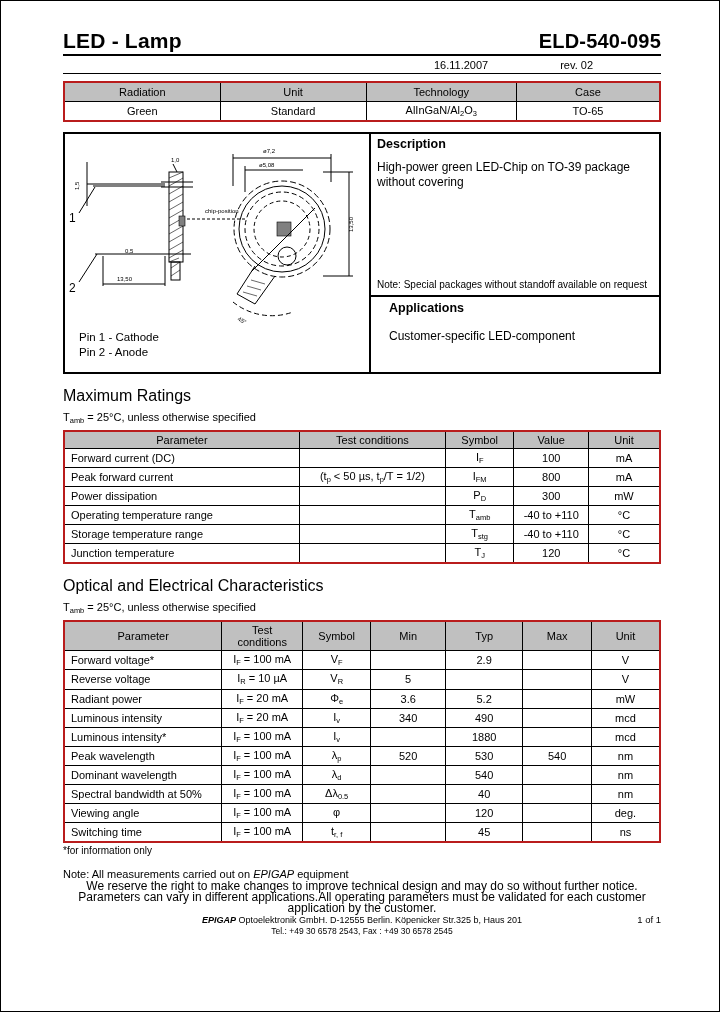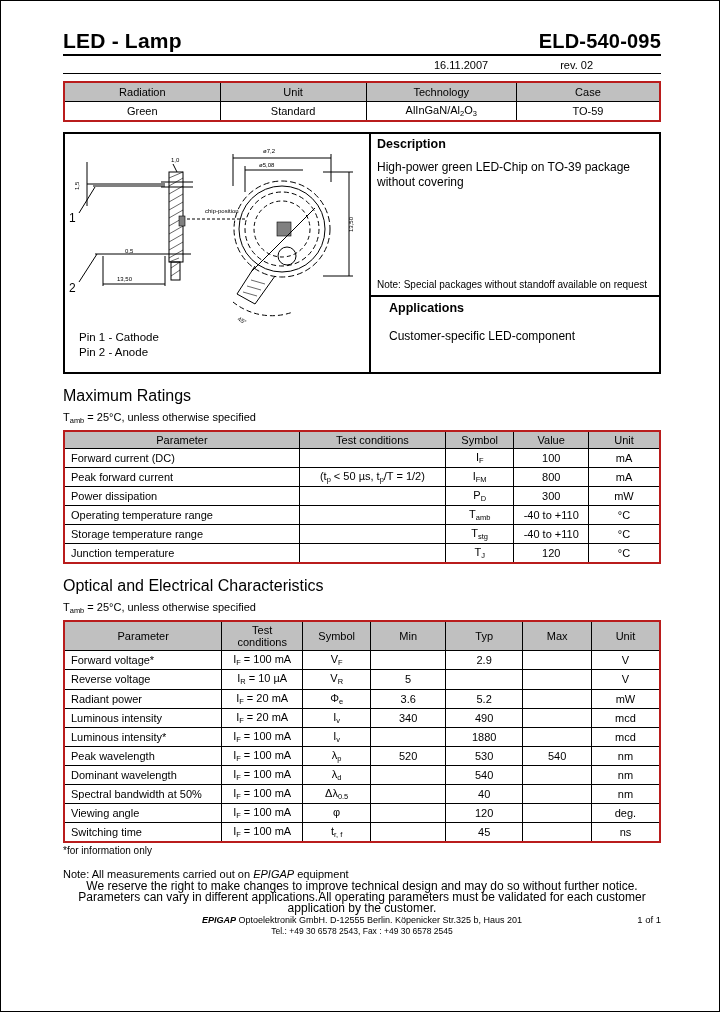--- a/index.html
+++ b/index.html
@@ -223,21 +223,21 @@
           <th>Unit</th>
           <th>Technology</th>
           <th>Case</th>
         </tr>
       </thead>
       <tbody>
         <tr>
           <td class="c">Green</td>
           <td class="c">Standard</td>
           <td class="c"><span>AlInGaN/Al</span><sub>2</sub><span>O</span><sub>3</sub></td>
-          <td class="c">TO-59</td>
+          <td class="c">TO-65</td>
         </tr>
       </tbody>
     </table>
 
     <div class="midblock">
 
       <div class="drawing">
         <svg width="302" height="238" viewBox="0 0 302 238">
           <g stroke="#000" fill="none" stroke-width="1">
 

